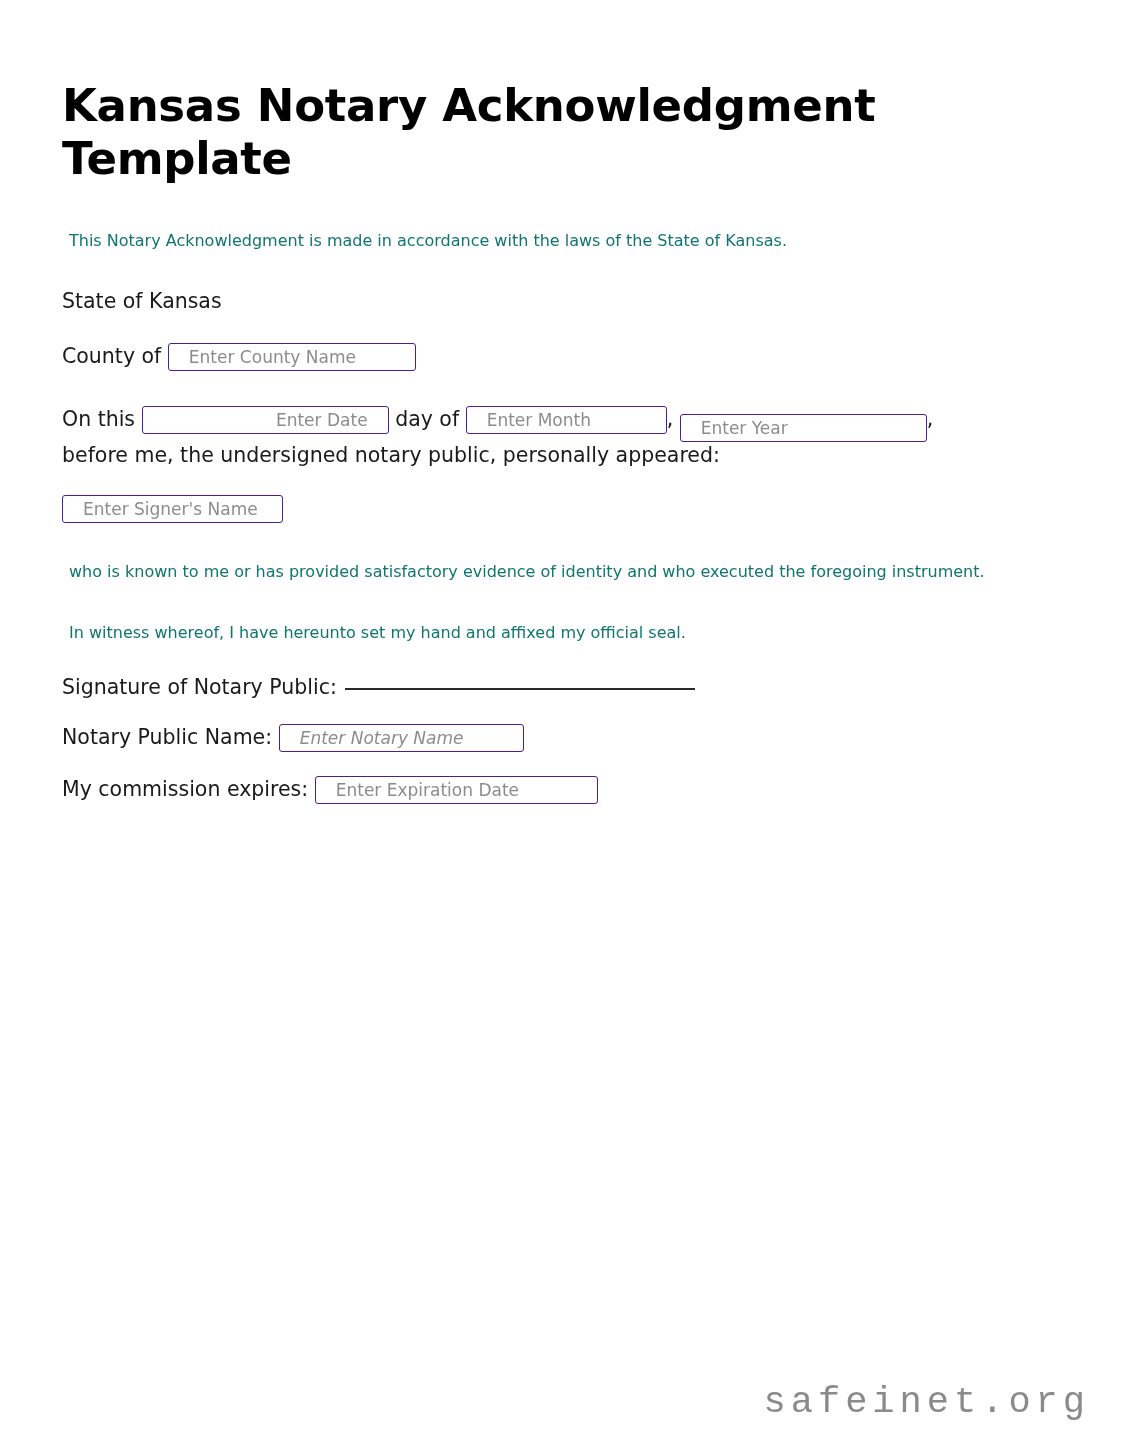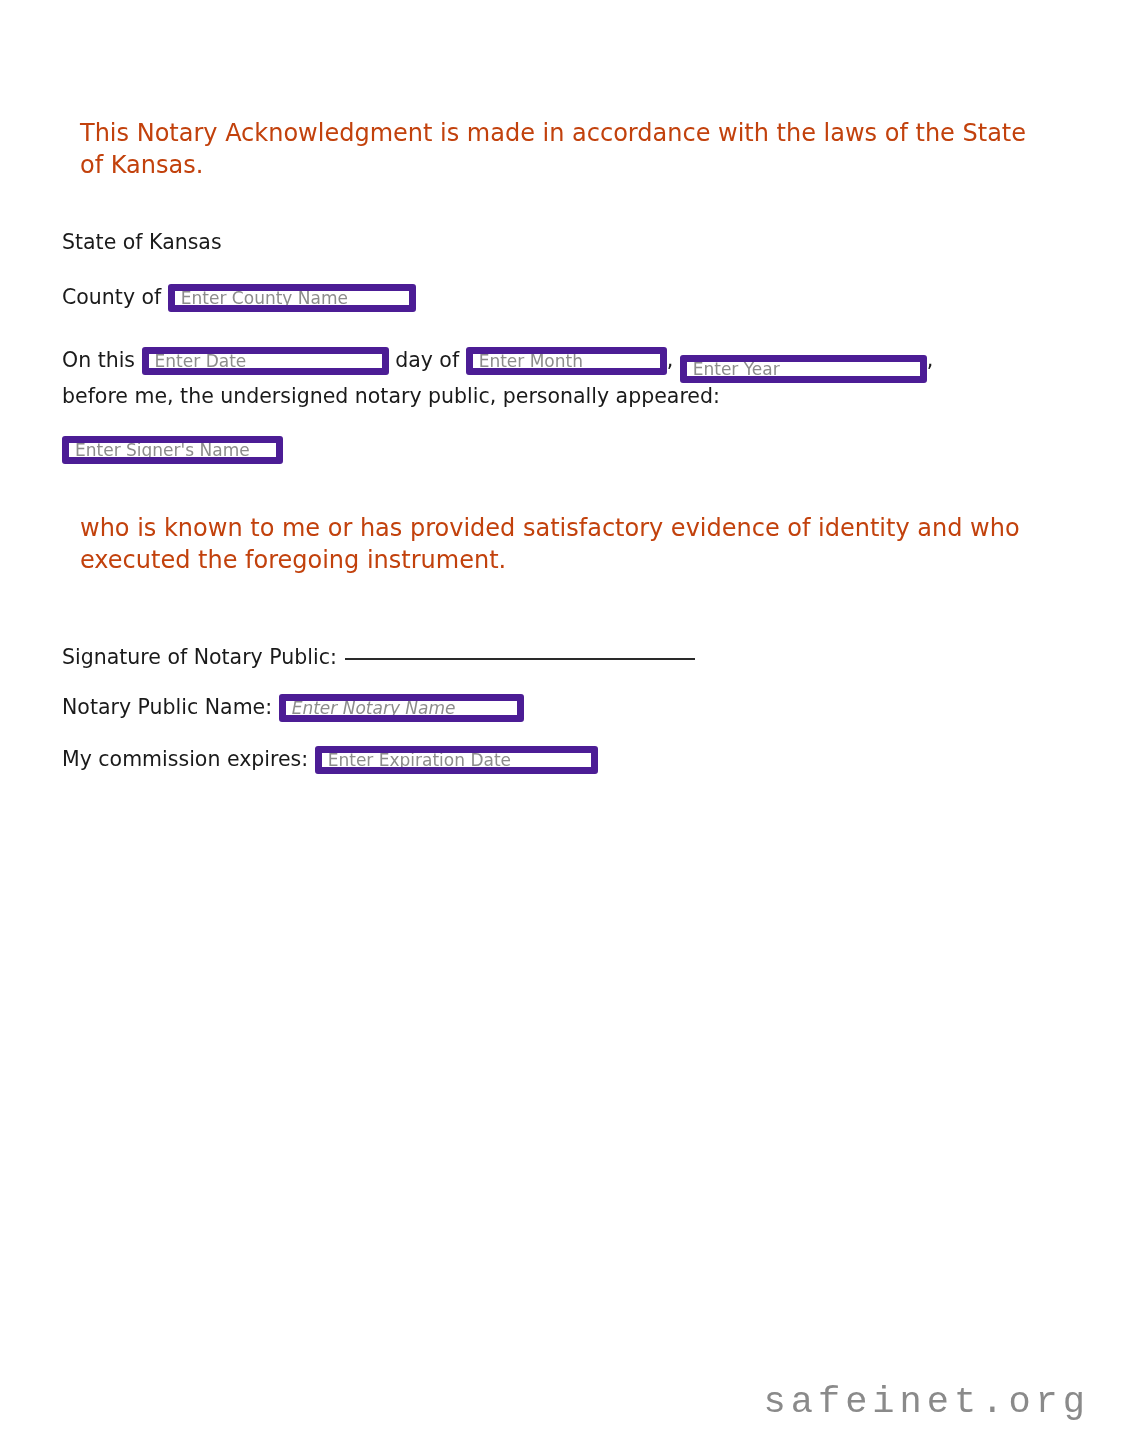--- a/index.html
+++ b/index.html
@@ -31,24 +31,24 @@
     font-size: 45px;
     font-weight: bold;
     line-height: 1.17;
     letter-spacing: -0.3px;
     margin: 18px 0 0 0;
     max-width: 830px;
     color: #000;
   }
 
   p.para {
-    font-size: 24px;
+    font-size: 16px;
     line-height: 1.32;
-    margin: 18px;
-    color: #c2410c;
+    margin: 7px;
+    color: #0f766e;
     max-width: 975px;
   }
 
   .row {
     font-size: 20.5px;
     line-height: 1.32;
     color: #1a1a1a;
     margin: 0;
     display: block;
   }
@@ -62,35 +62,35 @@
   .spacer-7 { height: 25px; }
   .spacer-8 { height: 24px; }
   .spacer-9 { height: 23px; }
   .spacer-10 { height: 24px; }
 
   input.field {
     font-family: "DejaVu Sans", "Liberation Sans", sans-serif;
     font-size: 17px;
     color: #2b2b2b;
     background: #ffffff;
-    border: 7px solid #4c1d95;
+    border: 1px solid #4c1d95;
     border-radius: 3px;
-    padding: 3px 6px;
+    padding: 3px 20px;
     box-sizing: border-box;
     height: 28px;
     vertical-align: middle;
     outline: none;
   }
   input.field::placeholder {
     color: #8c8c8c;
     opacity: 1;
   }
 
   .f-county { width: 248px; }
-  .f-date   { width: 247px; }
+  .f-date   { width: 247px; text-align: right; }
   .f-month  { width: 201px; }
   .f-year   { width: 247px; margin-top: 16px; }
   .f-signer { width: 221px; }
   .f-notary { width: 245px; font-style: italic; }
   .f-expiry { width: 283px; }
 
   .inline-label { vertical-align: middle; }
 
   .sig-line {
     display: inline-block;
@@ -112,20 +112,21 @@
     color: #8a8a8a;
     white-space: nowrap;
     user-select: none;
   }
 </style>
 </head>
 <body>
 
 <div class="page">
 
+  <h1 class="doc-title">Kansas Notary Acknowledgment Template</h1>
 
   <div class="spacer-1"></div>
 
   <p class="para">This Notary Acknowledgment is made in accordance with the laws of the State of Kansas.</p>
 
   <div class="spacer-2"></div>
 
   <div class="row">State of Kansas</div>
 
   <div class="spacer-3"></div>
@@ -152,20 +153,21 @@
   <div class="row">
     <input class="field f-signer" type="text" placeholder="Enter Signer's Name" style="">
   </div>
 
   <div class="spacer-6"></div>
 
   <p class="para">who is known to me or has provided satisfactory evidence of identity and who executed the foregoing instrument.</p>
 
   <div class="spacer-7"></div>
 
+  <p class="para">In witness whereof, I have hereunto set my hand and affixed my official seal.</p>
 
   <div class="spacer-8"></div>
 
   <div class="row">
     <span class="inline-label">Signature of Notary Public:</span><span class="sig-line"></span>
   </div>
 
   <div class="spacer-9"></div>
 
   <div class="row">

